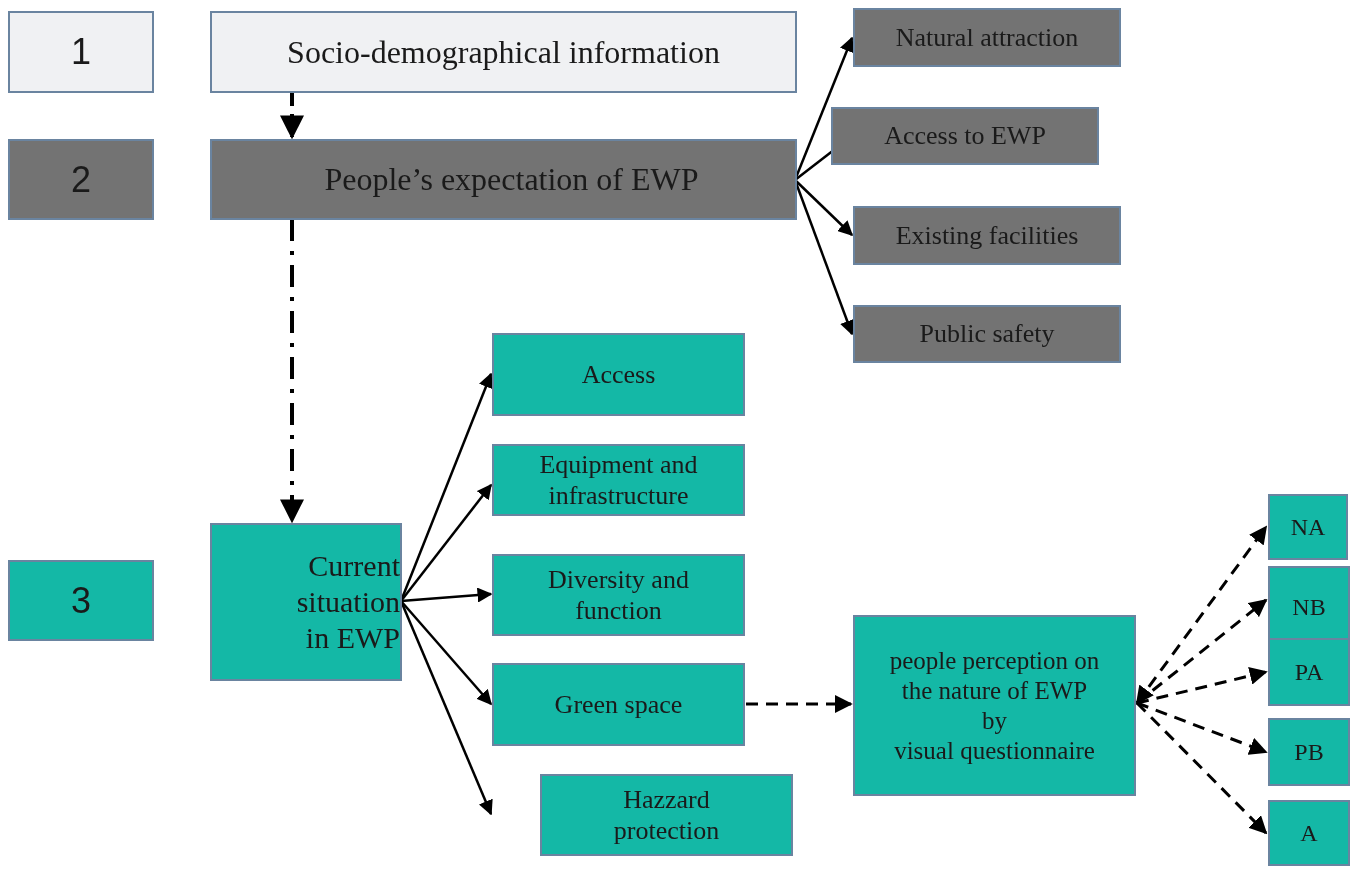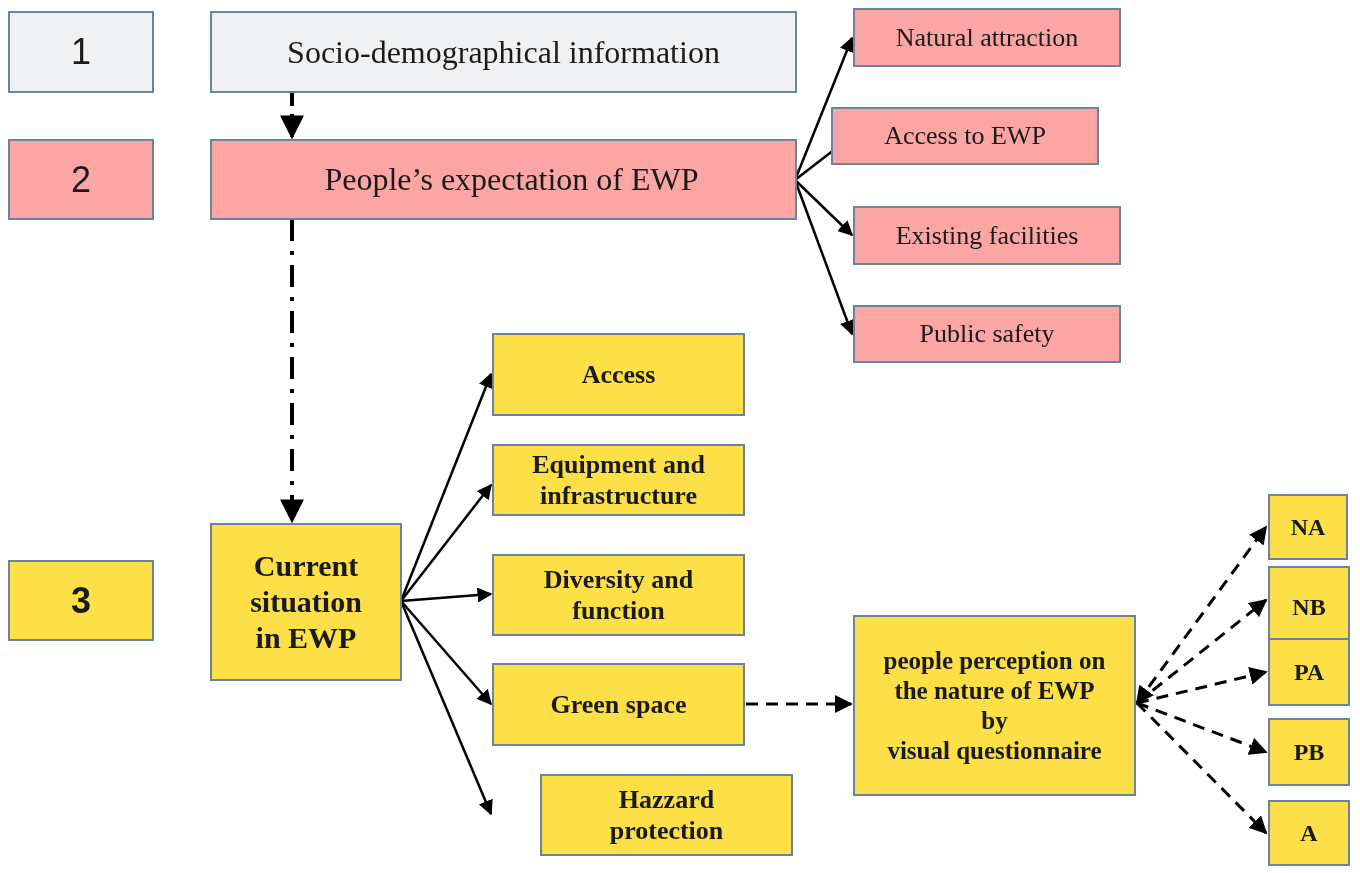--- a/index.html
+++ b/index.html
@@ -2,22 +2,22 @@
 <html><head>
 <meta charset="utf-8">
 <style>
   html, body { margin:0; padding:0; background:#ffffff; }
   body { width:1360px; height:873px; position:relative; overflow:hidden;
          font-family:"Liberation Serif", serif; color:#1a1a1a; }
   .box { position:absolute; box-sizing:border-box; border:2px solid #6a84a0;
          display:flex; align-items:center; justify-content:center; text-align:center;
          line-height:1.2; white-space:pre-line; }
   .light { background:#f0f1f3; }
-  .mid { background:#fca5a5; }
-  .dark { background:#fde047;font-weight:bold; }
+  .mid { background:#737373; }
+  .dark { background:#14b8a6; }
   .num { font-family:"Liberation Sans", sans-serif; font-size:36px; }
   svg.links { position:absolute; left:0; top:0; }
 </style>
 </head>
 <body>
 
 <svg class="links" width="1360" height="873">
   <defs>
     <marker id="ah" viewBox="0 0 10 10" refX="9" refY="5" markerWidth="6" markerHeight="6" orient="auto-start-reverse">
       <path d="M0,0 L10,5 L0,10 z" fill="#000"></path>
@@ -53,21 +53,21 @@
     <line x1="1137" y1="703" x2="1266" y2="833" marker-end="url(#ah)"></line>
   </g>
 </svg>
 
 <div class="box light num" style="left:8px;top:11px;width:146px;height:82px;">1</div>
 <div class="box mid num" style="left:8px;top:139px;width:146px;height:81px;">2</div>
 <div class="box dark num" style="left:8px;top:560px;width:146px;height:81px;">3</div>
 
 <div class="box light" style="left:210px;top:11px;width:587px;height:82px;font-size:32px;">Socio-demographical information</div>
 <div class="box mid" style="left:210px;top:139px;width:587px;height:81px;font-size:32px;padding-left:16px;">People’s expectation of EWP</div>
-<div class="box dark" style="left:210px;top:523px;width:192px;height:158px;font-size:30px;">Current situation
+<div class="box dark" style="left:210px;top:523px;width:192px;height:158px;font-size:30px;text-align:right;">Current situation
 in EWP</div>
 
 <div class="box mid" style="left:853px;top:8px;width:268px;height:59px;font-size:26px;">Natural attraction</div>
 <div class="box mid" style="left:831px;top:107px;width:268px;height:58px;font-size:26px;">Access to EWP</div>
 <div class="box mid" style="left:853px;top:206px;width:268px;height:59px;font-size:26px;">Existing facilities</div>
 <div class="box mid" style="left:853px;top:305px;width:268px;height:58px;font-size:26px;">Public safety</div>
 
 <div class="box dark" style="left:492px;top:333px;width:253px;height:83px;font-size:26px;">Access</div>
 <div class="box dark" style="left:492px;top:444px;width:253px;height:72px;font-size:26px;">Equipment and
 infrastructure</div>

